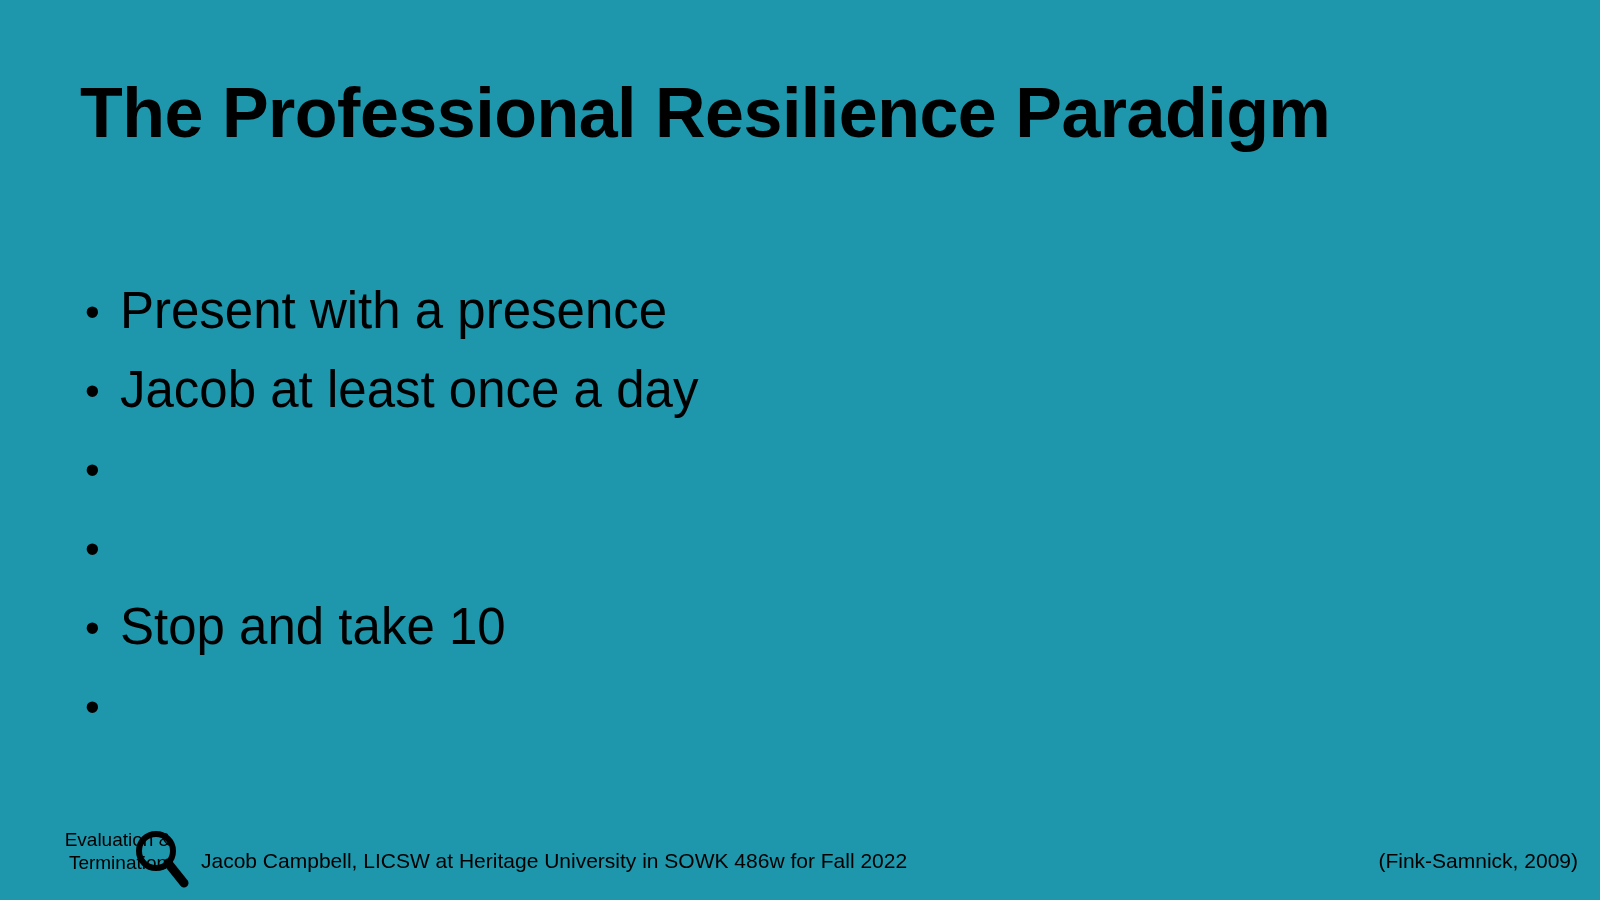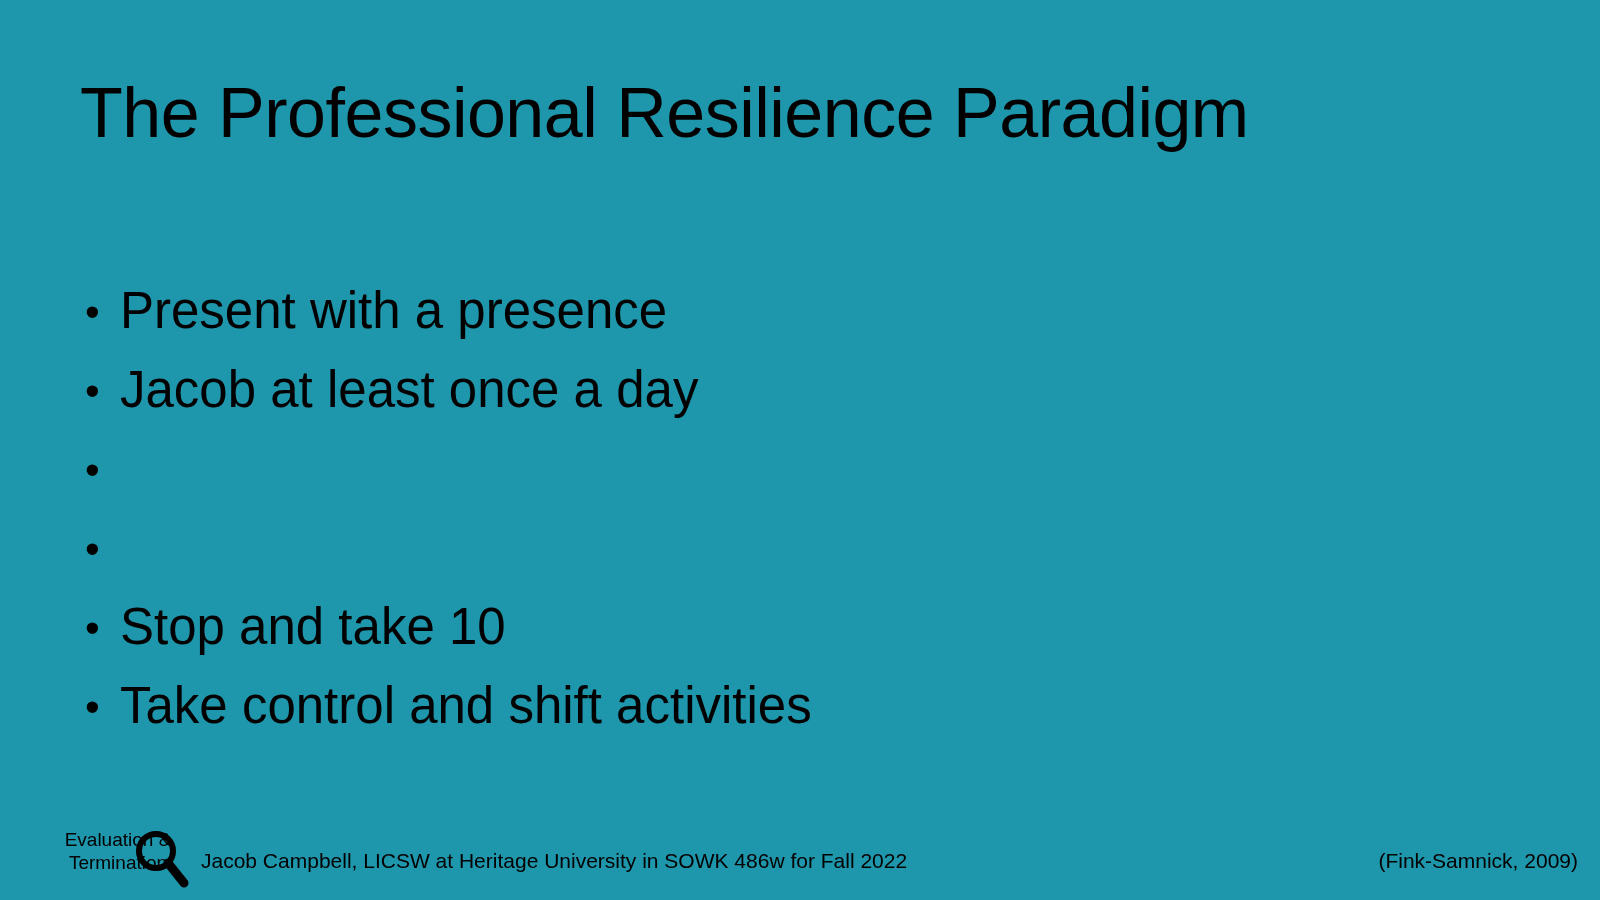--- a/index.html
+++ b/index.html
@@ -24,21 +24,21 @@
     overflow: hidden;
   }
 
   
   #slide-title {
     position: absolute;
     left: 80px;
     top: 78px;
     width: 1440px;
     font-size: 70px;
-    font-weight: normal;
+    font-weight: bold;
     line-height: 1.0;
     letter-spacing: -0.5px;
     color: #000000;
     white-space: nowrap;
   }
 
   
   #bullet-list {
     position: absolute;
     left: 80px;
@@ -154,21 +154,20 @@
       <span class="bullet-marker">•</span>
     </li>
 
     <li class="bullet-row">
       <span class="bullet-marker">•</span>
       <span class="bullet-text">Stop and take 10</span>
     </li>
 
     <li class="bullet-row">
       <span class="bullet-marker">•</span>
-      <span class="bullet-text">Take control and shift activities</span>
     </li>
 
   </ul>
 
   <div id="footer">
 
     <div id="section-badge">
       <div id="section-badge-label">Evaluation &amp; Termination</div>
       <div id="magnifier-icon">
         <svg width="62" height="62" viewBox="0 0 62 62" aria-hidden="true">

